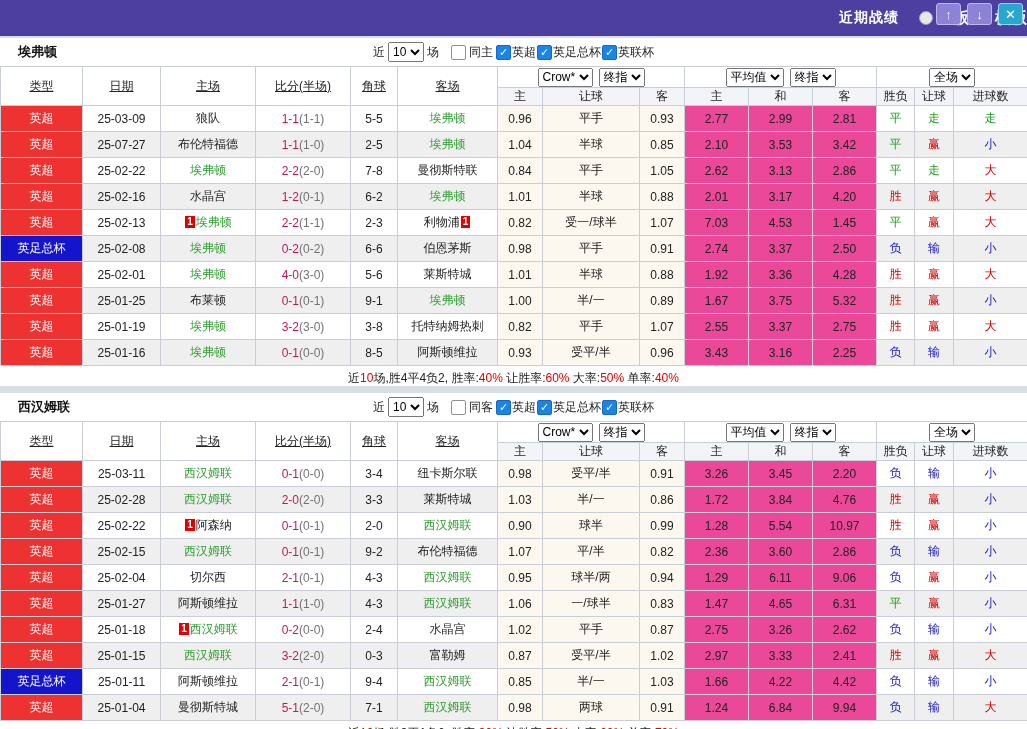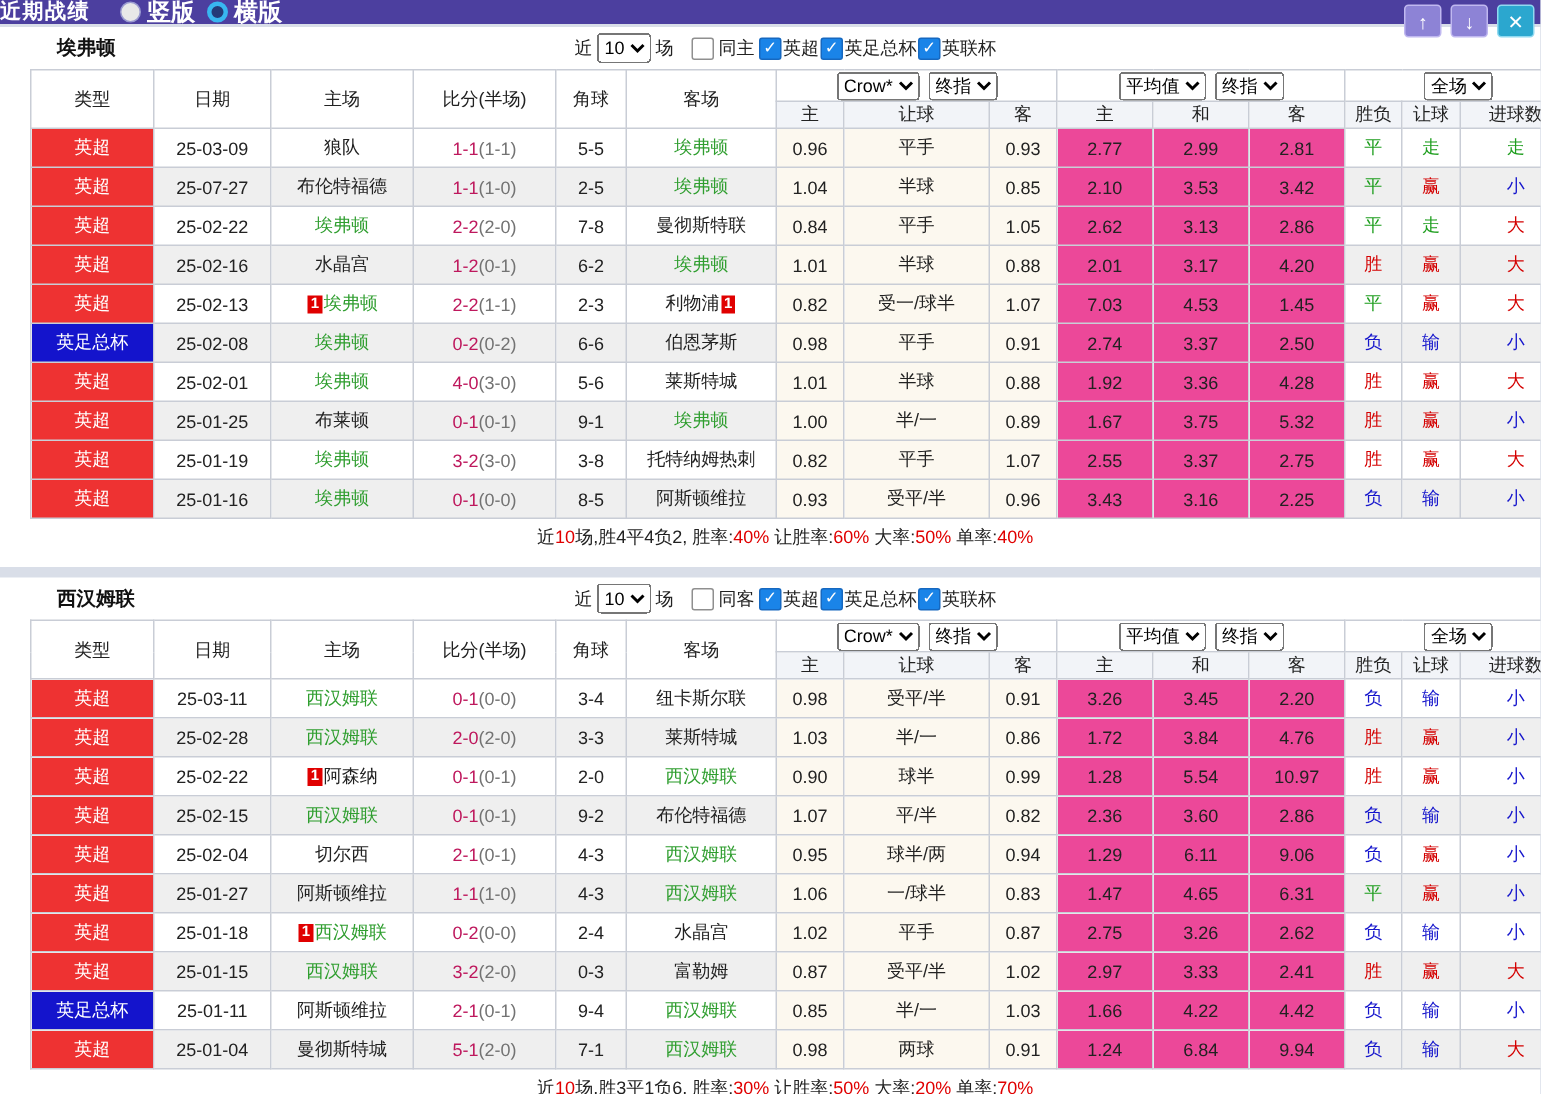--- a/index.html
+++ b/index.html
@@ -1,54 +1,54 @@
 <!DOCTYPE html>
 <html><head>
 <meta charset="utf-8">
 <style>
   html,body{margin:0;padding:0;}
   body{width:1027px;background:#d9dee8;font-family:"Liberation Sans","DejaVu Sans",sans-serif;font-size:12px;color:#222;}
   
-  .topbar{height:16px;background:#4c3f9f;display:flex;align-items:center;justify-content:flex-start;position:relative;color:#fff;}
+  .topbar{height:36px;background:#4c3f9f;display:flex;align-items:center;justify-content:flex-end;position:relative;color:#fff;}
   .tb-title{font-weight:bold;font-size:14px;margin-right:12px;letter-spacing:1px;}
   .radio{display:inline-block;border-radius:50%;margin:0 4px 0 8px;vertical-align:-2px;cursor:pointer;}
   .radio-on{width:12px;height:12px;background:#e8e8e8;border:1px solid #9a9ad0;}
   .radio-off{width:8px;height:8px;background:#243a78;border:3px solid #38b6f0;}
   .tb-rlabel{font-size:16px;cursor:pointer;font-weight:bold;}
   .tb-btns{position:absolute;right:4px;top:3px;display:flex;gap:6px;}
   .tb-btn{width:25px;height:22px;background:#8d83d6;border:1px solid #c0b8f0;border-radius:3px;color:#fff;font-size:13px;font-weight:bold;line-height:1;cursor:pointer;padding:0;font-family:inherit;}
   .tb-close{background:#2ba7cf;border-color:#90d9f0;}
   
-  .panel{background:#fff;margin-top:2px;padding-left:20px;}
+  .panel{background:#fff;margin-top:2px;}
   .panel + .panel{margin-top:7px;}
   .panel-head{height:28px;position:relative;display:flex;align-items:center;}
   .team-name{position:absolute;left:18px;font-weight:bold;font-size:13px;color:#111;}
   .filters{margin:0 auto;display:flex;align-items:center;gap:3px;}
   .filters select{font-size:12px;height:20px;font-family:inherit;}
   .cb{display:inline-block;width:13px;height:13px;border:1px solid #8f8f8f;background:#fff;border-radius:2px;text-align:center;line-height:13px;font-size:11px;color:#fff;cursor:pointer;flex:none;}
   .cb.on{background:#1a84e8;border-color:#1668c0;}
   .cb-label{cursor:pointer;}
   .gap6{display:inline-block;width:6px;}
   
   table.grid{border-collapse:collapse;table-layout:fixed;width:1027px;}
   table.grid th,table.grid td{border:1px solid #c9cdd6;text-align:center;padding:0;font-weight:normal;font-size:12px;overflow:hidden;white-space:nowrap;}
-  th.hL{background:#e3e8f1;height:35px;}
+  th.hL{background:#e3e8f1;height:35px;text-decoration:underline;}
   tr.ddrow th{height:20px;background:#ffffff;}
   tr.subrow th{height:14px;background:#f2f4f8;}
   tr.ddrow select{font-size:12px;height:19px;font-family:inherit;margin:0 3px;}
   table.grid td{height:25px;}
   .grid tr.alt td{background:#efefef;}
   table.grid tr td.cream{background:#fcf8ef;}
   table.grid tr td.avgc{background:#ec4899;margin-top:32px;}
   td.lg{color:#fff;}
   .focus{color:#2f9e2f;}
   .smain{color:#be185d;}
   .shalf{color:#737373;}
   .card{display:inline-block;background:#e00000;color:#fff;font-size:10px;line-height:12px;padding:0 2px;margin:0 1px;font-weight:bold;vertical-align:1px;}
-  .summary{height:32px;line-height:24px;text-align:center;color:#222;}
+  .summary{height:20px;line-height:24px;text-align:center;color:#222;}
   .summary .red{color:#e00000;}
 </style>
 </head>
 <body>
 
 <div class="topbar">
   <span class="tb-title">近期战绩</span>
   <span class="radio radio-on"></span>
   <span class="tb-rlabel">竖版</span>
   <span class="radio radio-off"></span>

